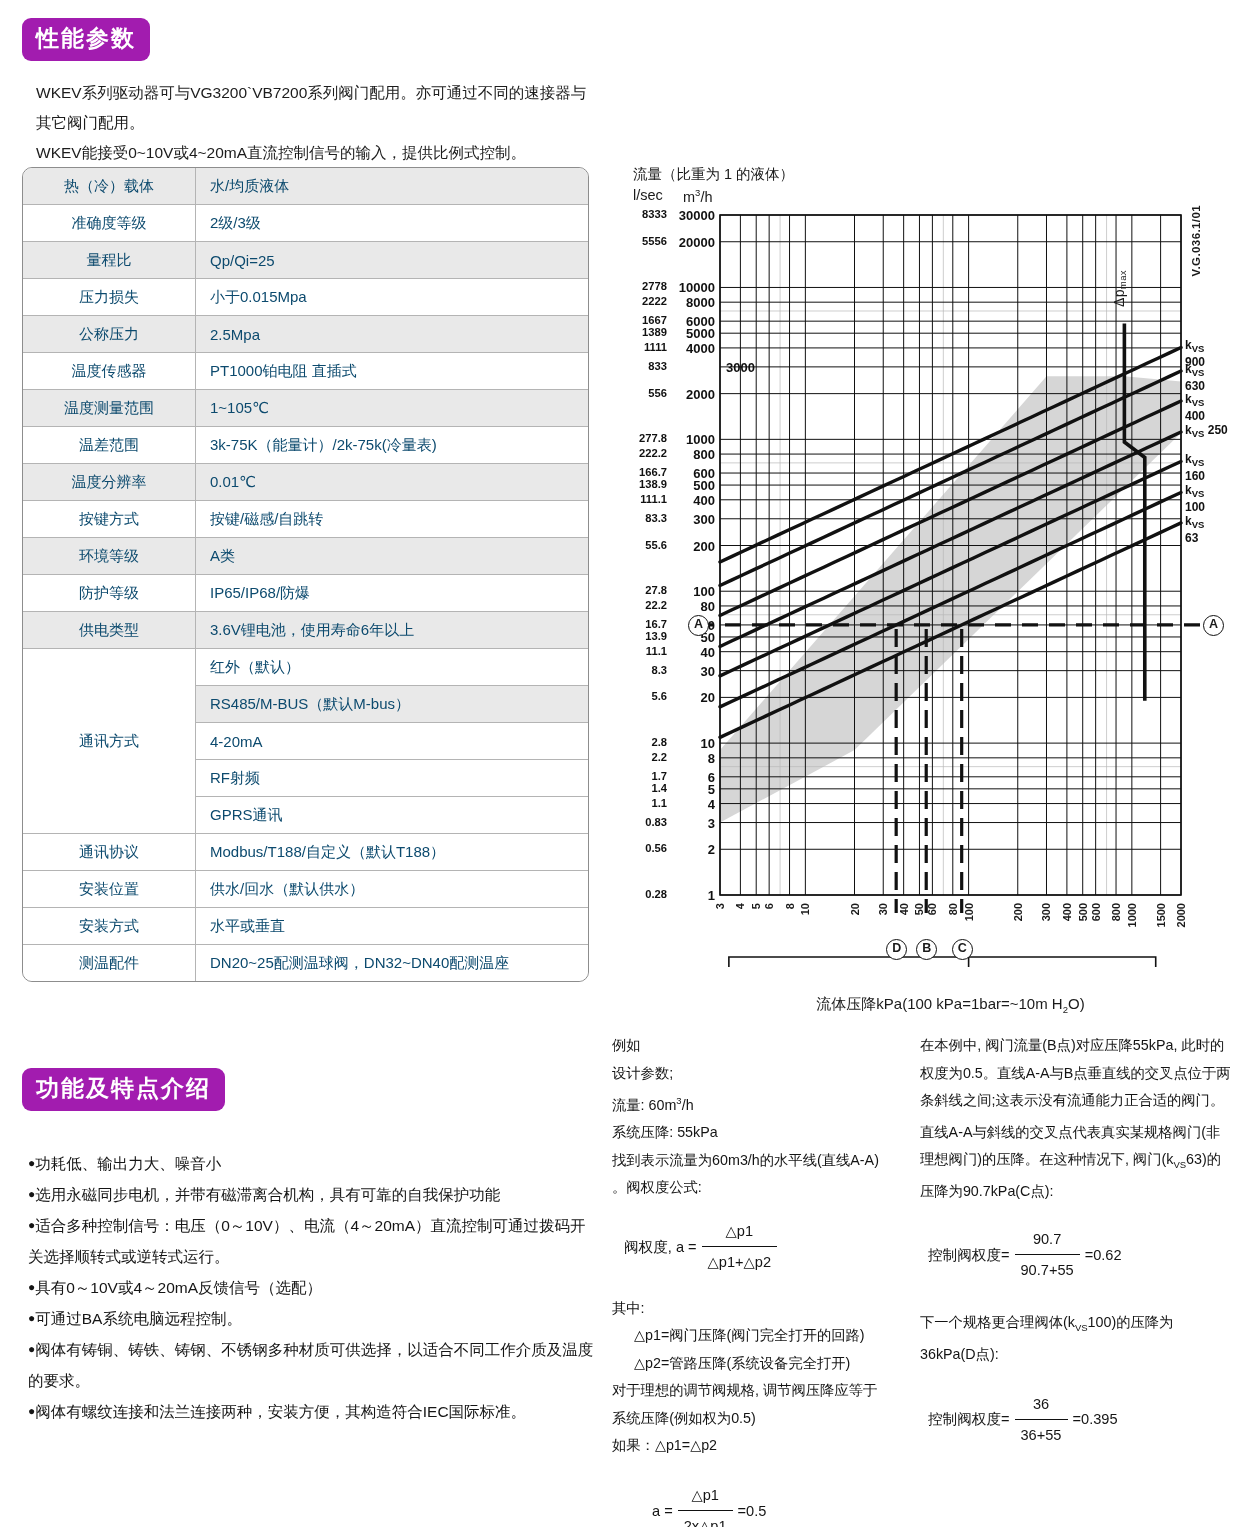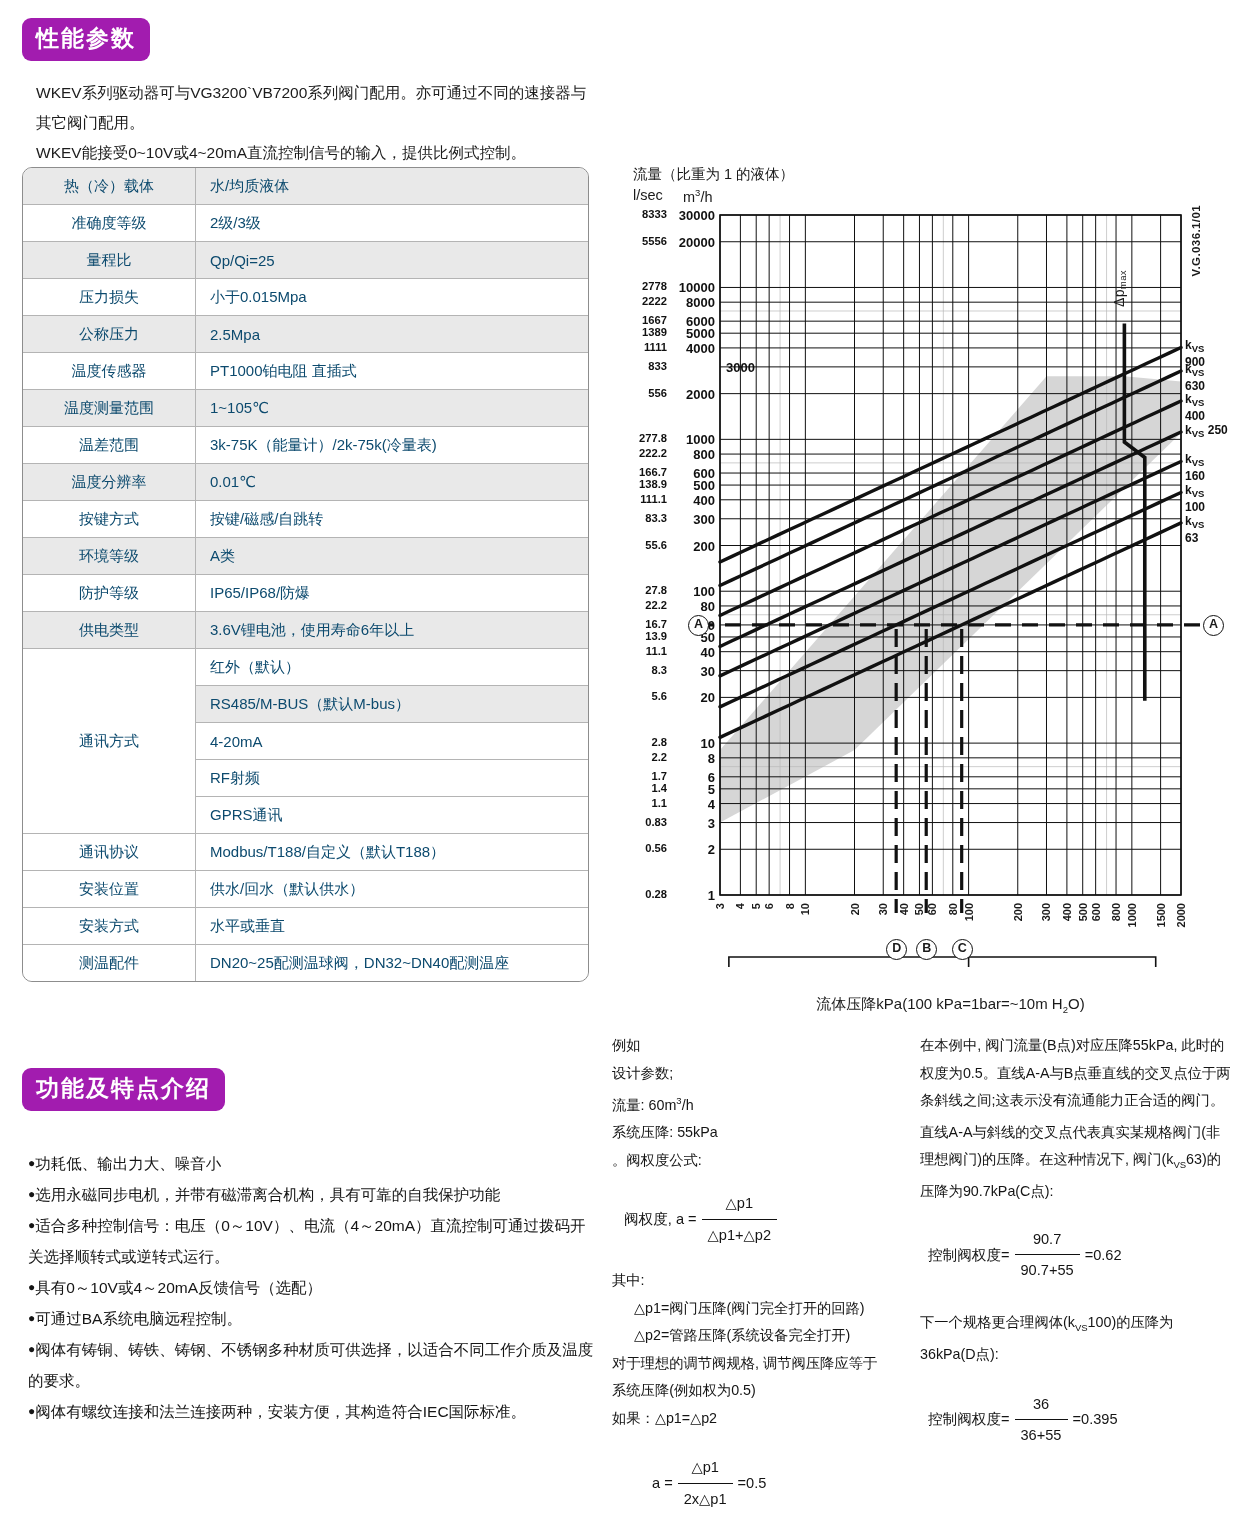--- a/index.html
+++ b/index.html
@@ -213,20 +213,21 @@
     <div class="bl"><span class="dot">●</span><span>可通过BA系统电脑远程控制。</span></div>
     <div class="bl"><span class="dot">●</span><span>阀体有铸铜、铸铁、铸钢、不锈钢多种材质可供选择，以适合不同工作介质及温度的要求。</span></div>
     <div class="bl"><span class="dot">●</span><span>阀体有螺纹连接和法兰连接两种，安装方便，其构造符合IEC国际标准。</span></div>
   </div>
 
 <div class="abs expl" style="left:612px;top:1032px;width:300px;">
   <div>例如</div>
   <div>设计参数;</div>
   <div>流量: 60m<sup>3</sup>/h</div>
   <div>系统压降: 55kPa</div>
+  <div>找到表示流量为60m3/h的水平线(直线A-A)</div>
   <div>。阀权度公式:</div>
   <div class="feq" style="margin:16px 0 0 12px;">
     <span>阀权度, a =</span>
     <span class="frac">
       <span class="num">△p1</span>
       <span class="den">△p1+△p2</span>
     </span>
   </div>
   <div style="margin-top:18px;">其中:</div>
   <div style="margin-left:22px;">△p1=阀门压降(阀门完全打开的回路)</div>

